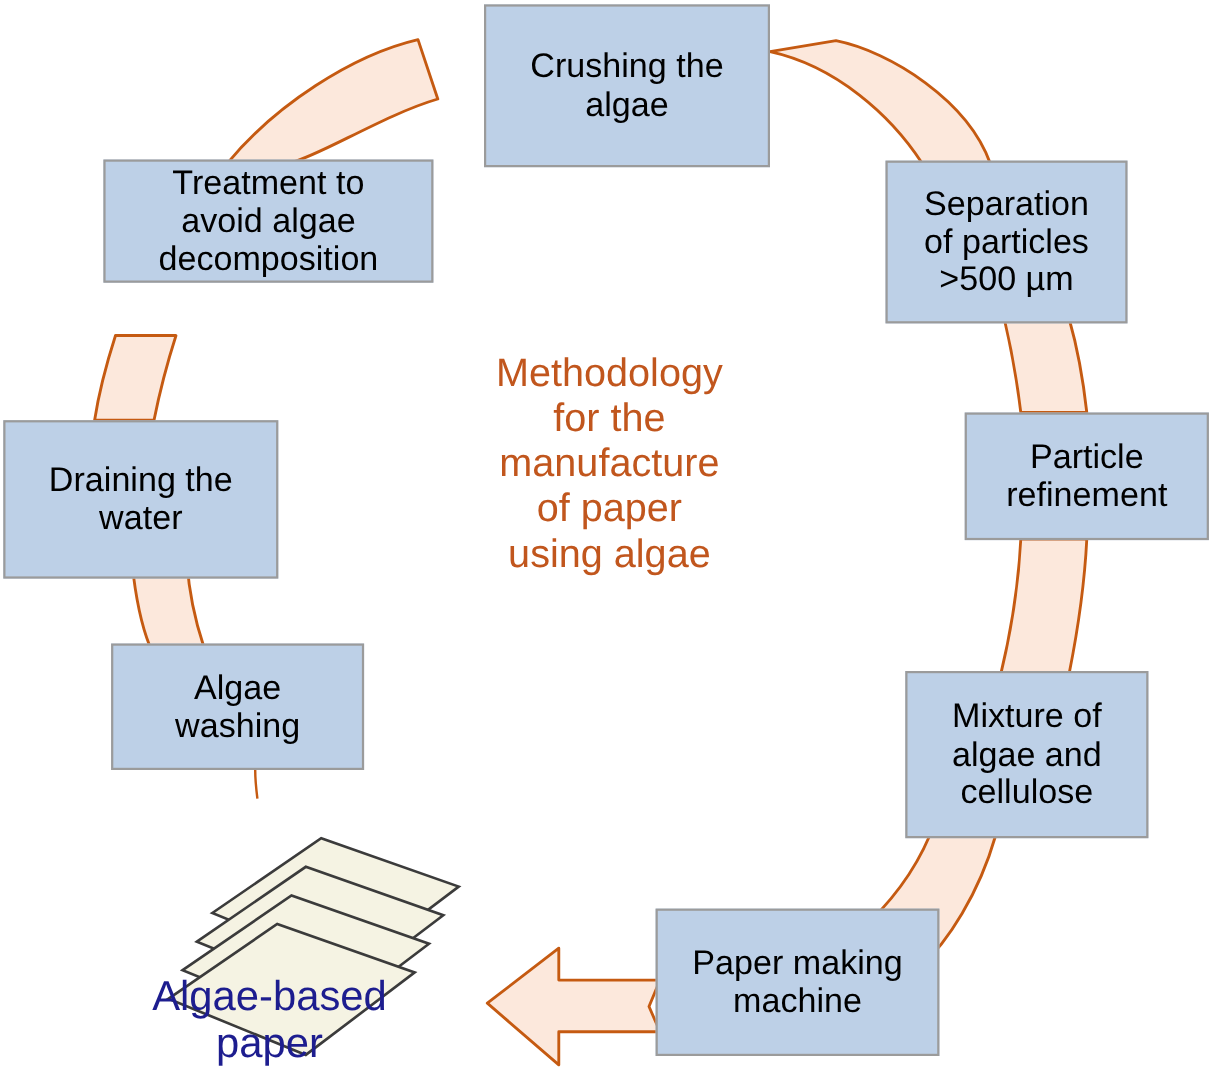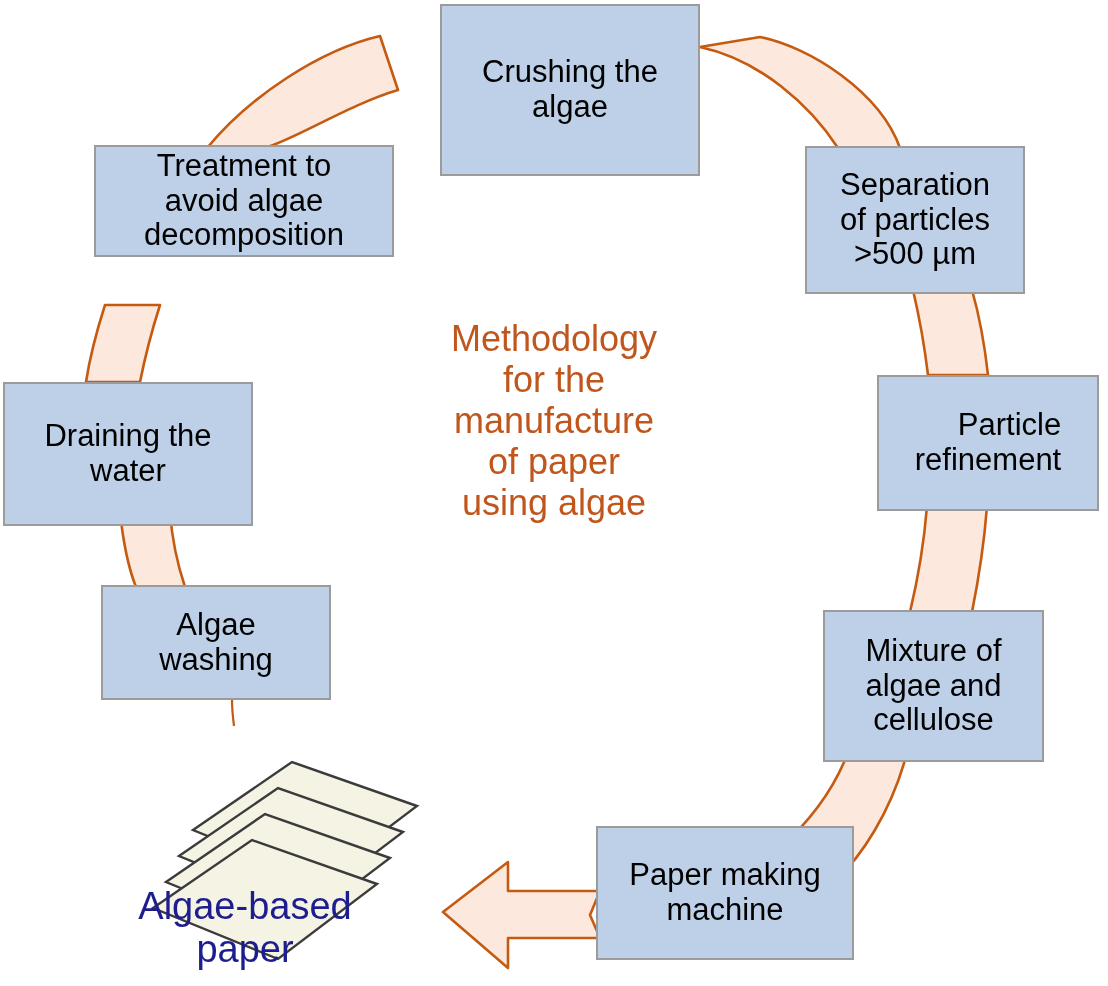--- a/index.html
+++ b/index.html
@@ -96,32 +96,32 @@
     <path d="M 207,148 C 250,96 320,50 380,36 L 398,90 C 350,104 290,142 264,148 Z" fill="#fce8dc" stroke="#c55a11" stroke-width="2.6" stroke-linejoin="round"></path>
 
     <g>
       <polygon points="193,830 292,762 417,806 318,881" fill="#f5f3e3" stroke="#3b3b3b" stroke-width="2.4"></polygon>
       <polygon points="179,856 278,788 403,832 304,907" fill="#f5f3e3" stroke="#3b3b3b" stroke-width="2.4"></polygon>
       <polygon points="166,882 265,814 390,858 291,933" fill="#f5f3e3" stroke="#3b3b3b" stroke-width="2.4"></polygon>
       <polygon points="153,908 252,840 377,884 278,959" fill="#f5f3e3" stroke="#3b3b3b" stroke-width="2.4"></polygon>
     </g>
   </svg>
 
-  <div class="node-box" style="left:440px; top:4px; width:260px; height:172px;">
+  <div class="node-box" style="left:440px; top:4px; width:260px; height:148px;">
     <span>Crushing the
 algae</span>
   </div>
 
   <div class="node-box" style="left:805px; top:146px; width:220px; height:148px;">
     <span>Separation
 of particles
 &gt;500 µm</span>
   </div>
 
-  <div class="node-box" style="left:877px; top:375px; width:222px; height:136px;text-align:right;">
+  <div class="node-box" style="left:877px; top:375px; width:222px; height:116px;">
     <span>Particle
 refinement</span>
   </div>
 
   <div class="node-box" style="left:803px; top:610px; width:221px; height:152px;margin-left:20px;">
     <span>Mixture of
 algae and
 cellulose</span>
   </div>
 

